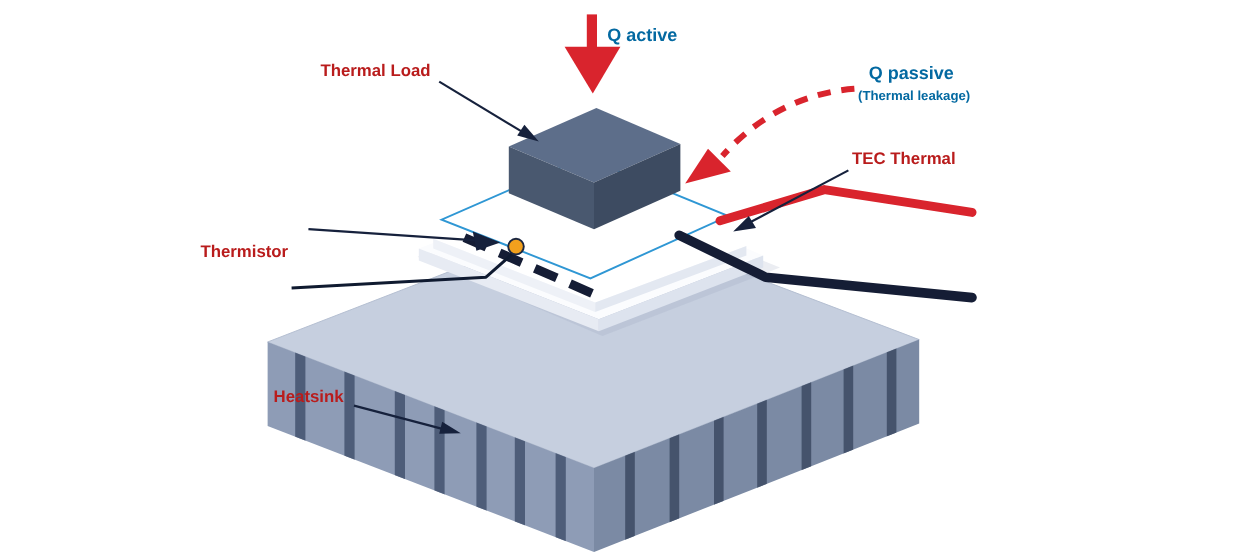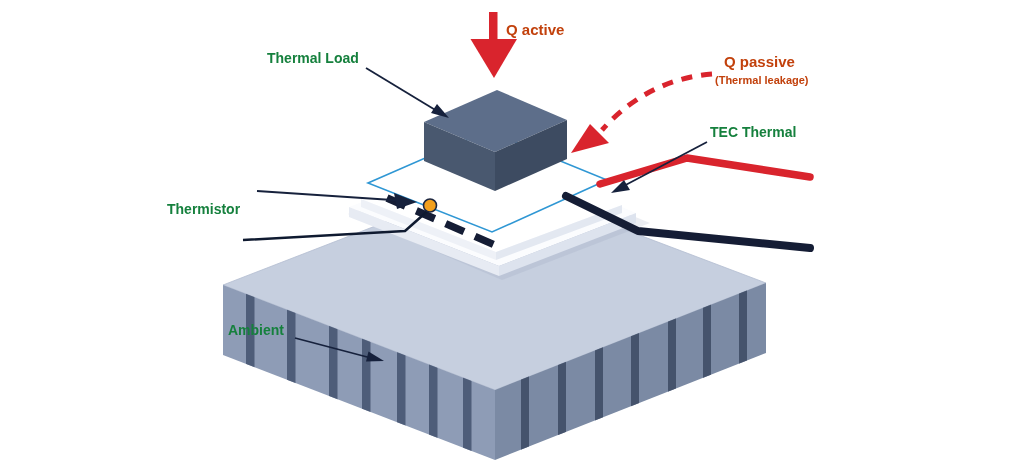--- a/index.html
+++ b/index.html
@@ -1,22 +1,22 @@
 <!DOCTYPE html>
 <html><head>
 <meta charset="utf-8">
 <style>
   html,body{margin:0;padding:0;background:#ffffff;}
   .stage{
     position:relative;width:1029px;height:463px;background:#ffffff;
     overflow:hidden;font-family:"Liberation Sans",sans-serif;
   }
   .stage svg{position:absolute;left:0;top:0;}
-  .lbl{position:absolute;font-weight:bold;color:#15803d;white-space:nowrap;line-height:1.1;}
-  .lbl.red{color:#c2410c;}
+  .lbl{position:absolute;font-weight:bold;color:#b91c1c;white-space:nowrap;line-height:1.1;}
+  .lbl.red{color:#0369a1;}
   .fs15{font-size:15px;}
   .fs14{font-size:14px;}
   .fs11{font-size:11px;}
 </style>
 </head>
 <body>
 
 <div class="stage">
 
   <svg width="1029" height="463" viewBox="0 0 1029 463">
@@ -104,21 +104,21 @@
       <polygon points="571,153 590,124 609,143" fill="#d9242d"></polygon>
     </g>
   </svg>
 
   <div class="lbl fs14" style="left:267px;top:51px;">Thermal Load</div>
 
   <div class="lbl fs14" style="left:167px;top:179px;margin-top:23px;">Thermistor</div>
 
   <div class="lbl fs14" style="left:710px;top:125px;">TEC Thermal</div>
 
-  <div class="lbl fs14" style="left:228px;top:323px;">Ambient</div>
+  <div class="lbl fs14" style="left:228px;top:323px;">Heatsink</div>
 
   <div class="lbl red fs15" style="left:506px;top:22px;">Q active</div>
 
   <div class="lbl red fs15" style="left:724px;top:54px;">Q passive</div>
 
   <div class="lbl red fs11" style="left:715px;top:74px;">(Thermal leakage)</div>
 
 </div>
 
 </body></html>

